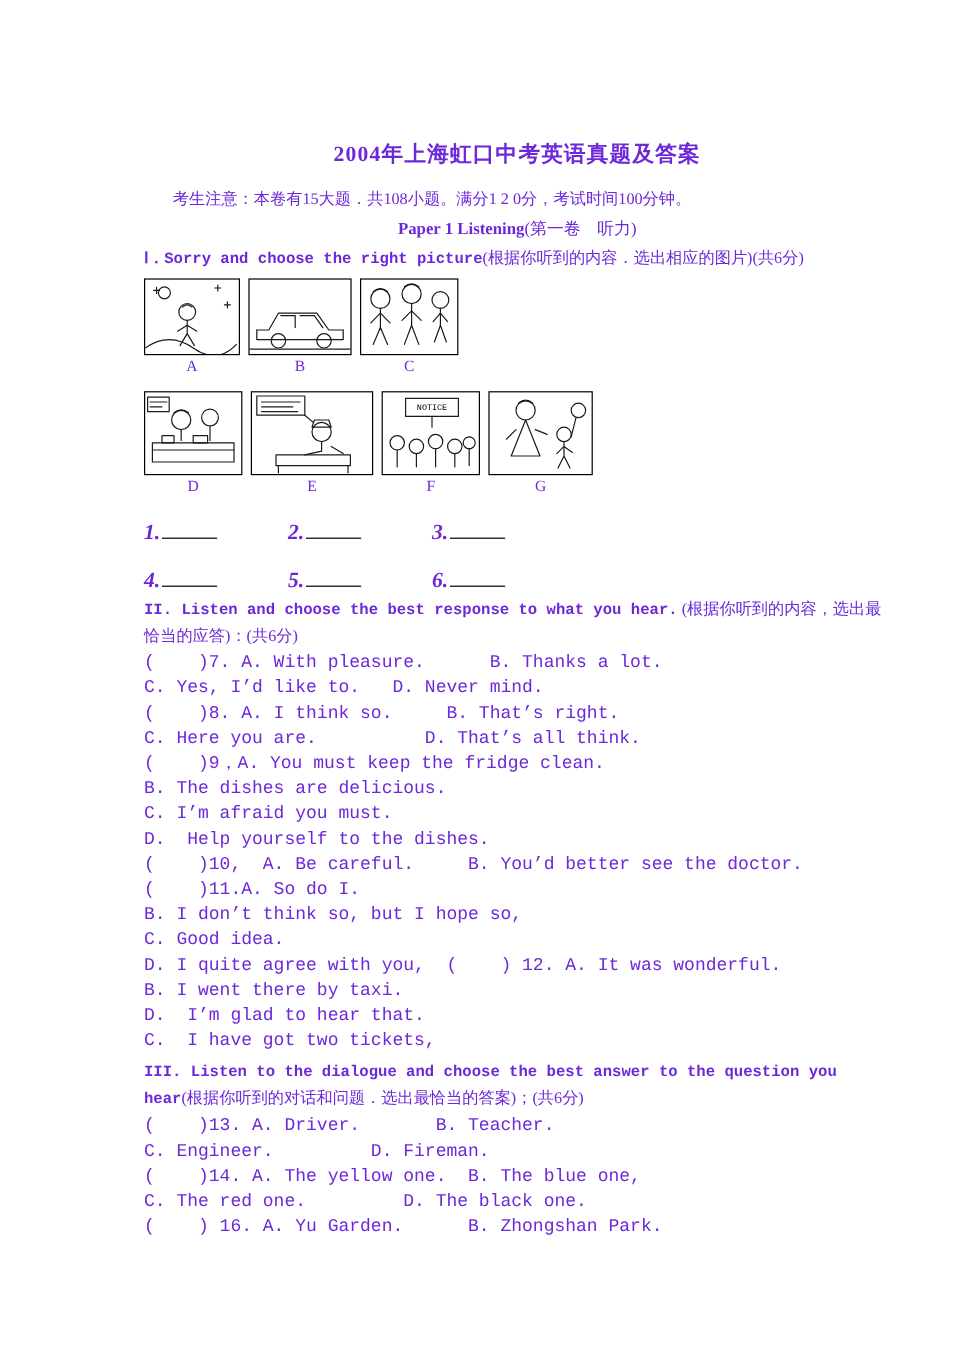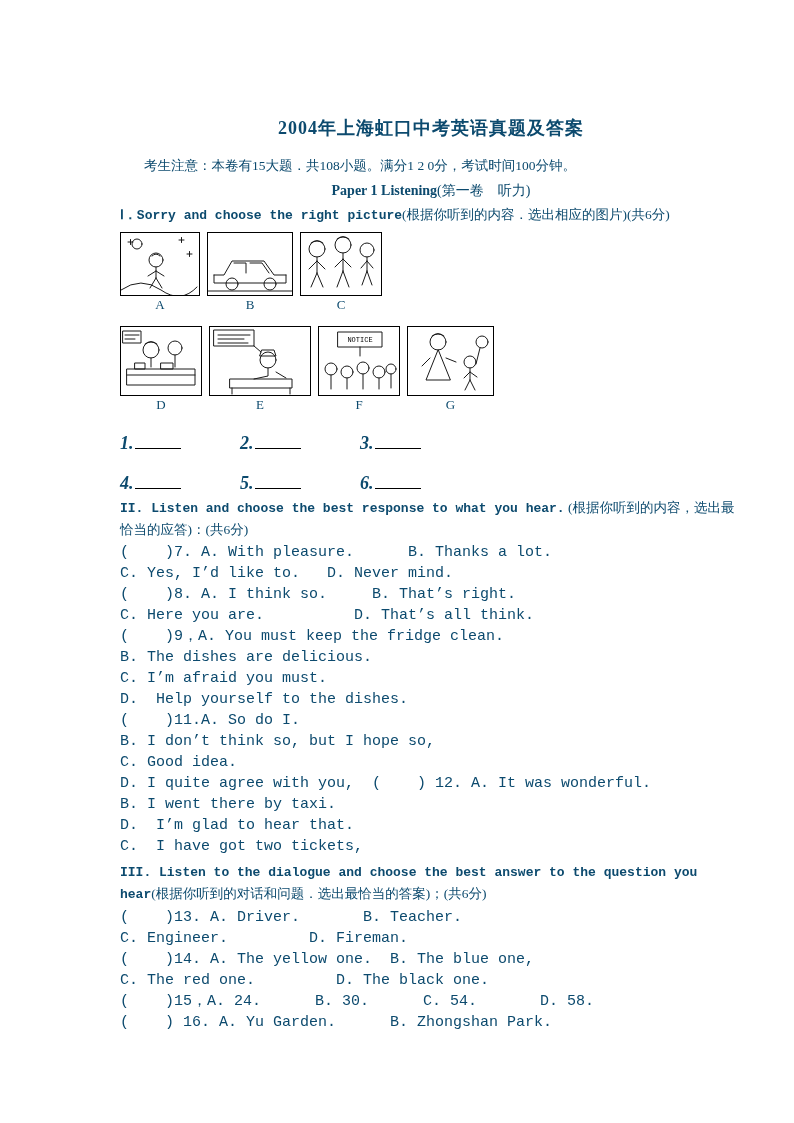--- a/index.html
+++ b/index.html
@@ -1,19 +1,19 @@
 <!DOCTYPE html>
 <html><head>
 <meta charset="utf-8">
 <style>
   html,body{margin:0;padding:0;background:#ffffff;}
   .page{
     width:794px;min-height:1123px;box-sizing:border-box;
     padding:116px 52px 40px 120px;
-    background:#ffffff;color:#0c4a6e;
+    background:#ffffff;color:#6d28d9;
     font-family:"Liberation Serif","DejaVu Serif",serif;
   }
   .title{
     font-size:18px;font-weight:bold;text-align:center;margin:0;
     letter-spacing:1px;
   }
   .notice{font-size:13.5px;margin:17px 0 0 24px;}
   .paper-head{text-align:center;font-size:14px;margin:7px 0 0 0;}
   .paper-head .en{font-weight:bold;}
   .sec-head{font-size:13.5px;margin:4px 0 0 0;line-height:21px;}
@@ -176,33 +176,33 @@
 
   <div class="lines">
       <div class="opt-line">(    )7. A. With pleasure.      B. Thanks a lot.</div>
       <div class="opt-line">C. Yes, I’d like to.   D. Never mind.</div>
       <div class="opt-line">(    )8. A. I think so.     B. That’s right.</div>
       <div class="opt-line">C. Here you are.          D. That’s all think.</div>
       <div class="opt-line">(    )9，A. You must keep the fridge clean.</div>
       <div class="opt-line">B. The dishes are delicious.</div>
       <div class="opt-line">C. I’m afraid you must.</div>
       <div class="opt-line">D.  Help yourself to the dishes.</div>
+      <div class="opt-line">(    )10,  A. Be careful.     B. You’d better see the doctor.</div>
       <div class="opt-line">(    )11.A. So do I.</div>
       <div class="opt-line">B. I don’t think so, but I hope so,</div>
       <div class="opt-line">C. Good idea.</div>
       <div class="opt-line">D. I quite agree with you,  (    ) 12. A. It was wonderful.</div>
       <div class="opt-line">B. I went there by taxi.</div>
       <div class="opt-line">D.  I’m glad to hear that.</div>
       <div class="opt-line">C.  I have got two tickets,</div>
     </div>
 
   <p class="sec-head"><span class="en">III. Listen to the dialogue and choose the best answer to the question you hear</span><span class="zh">(根据你听到的对话和问题．选出最恰当的答案)；(共6分)</span></p>
 
   <div class="lines">
       <div class="opt-line">(    )13. A. Driver.       B. Teacher.</div>
       <div class="opt-line">C. Engineer.         D. Fireman.</div>
       <div class="opt-line">(    )14. A. The yellow one.  B. The blue one,</div>
       <div class="opt-line">C. The red one.         D. The black one.</div>
-      <div class="opt-line">(    )15，A. 24.      B. 30.      C. 54.       D. 58.</div>
       <div class="opt-line">(    ) 16. A. Yu Garden.      B. Zhongshan Park.</div>
     </div>
 
 </div>
 
 </body></html>

